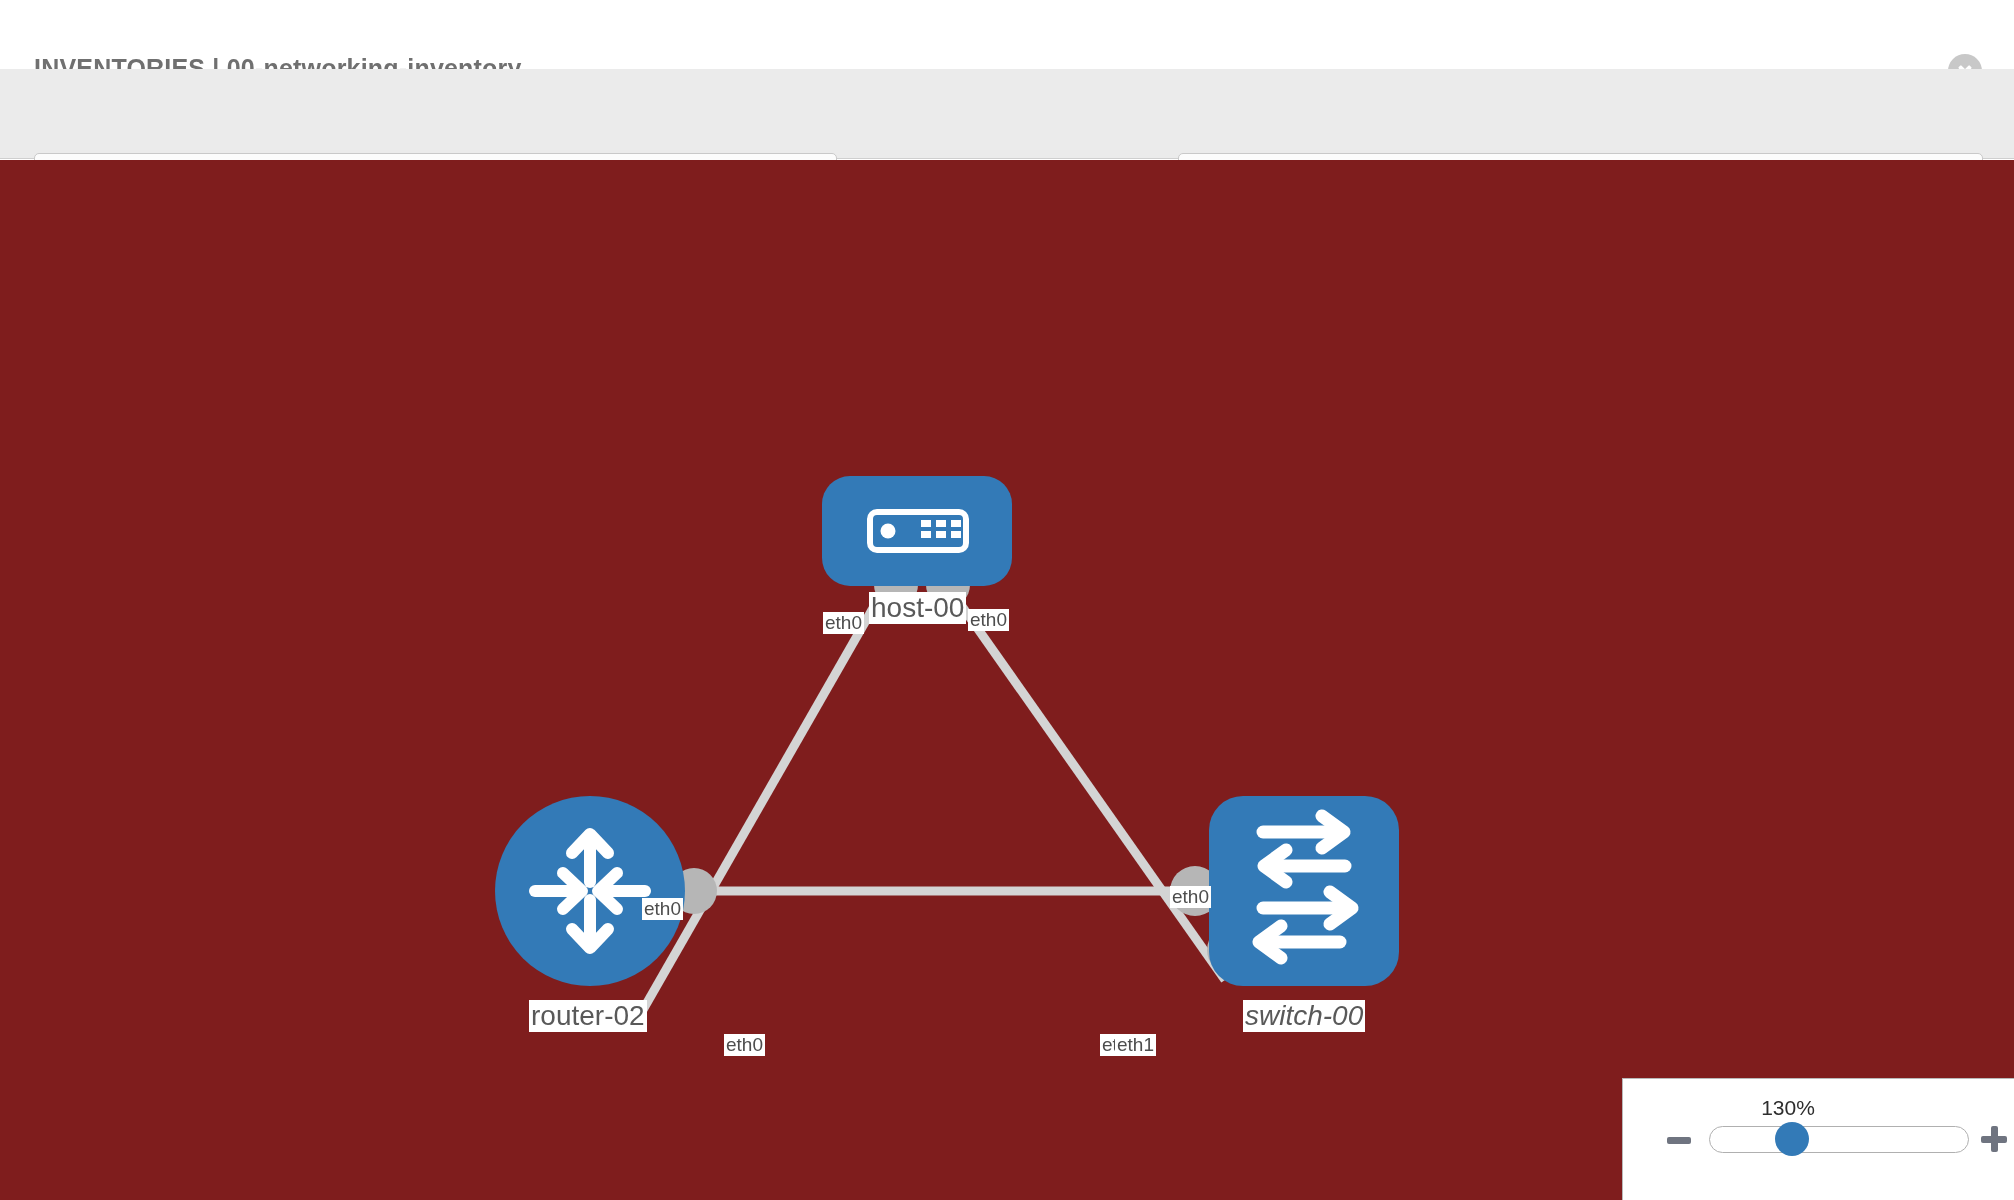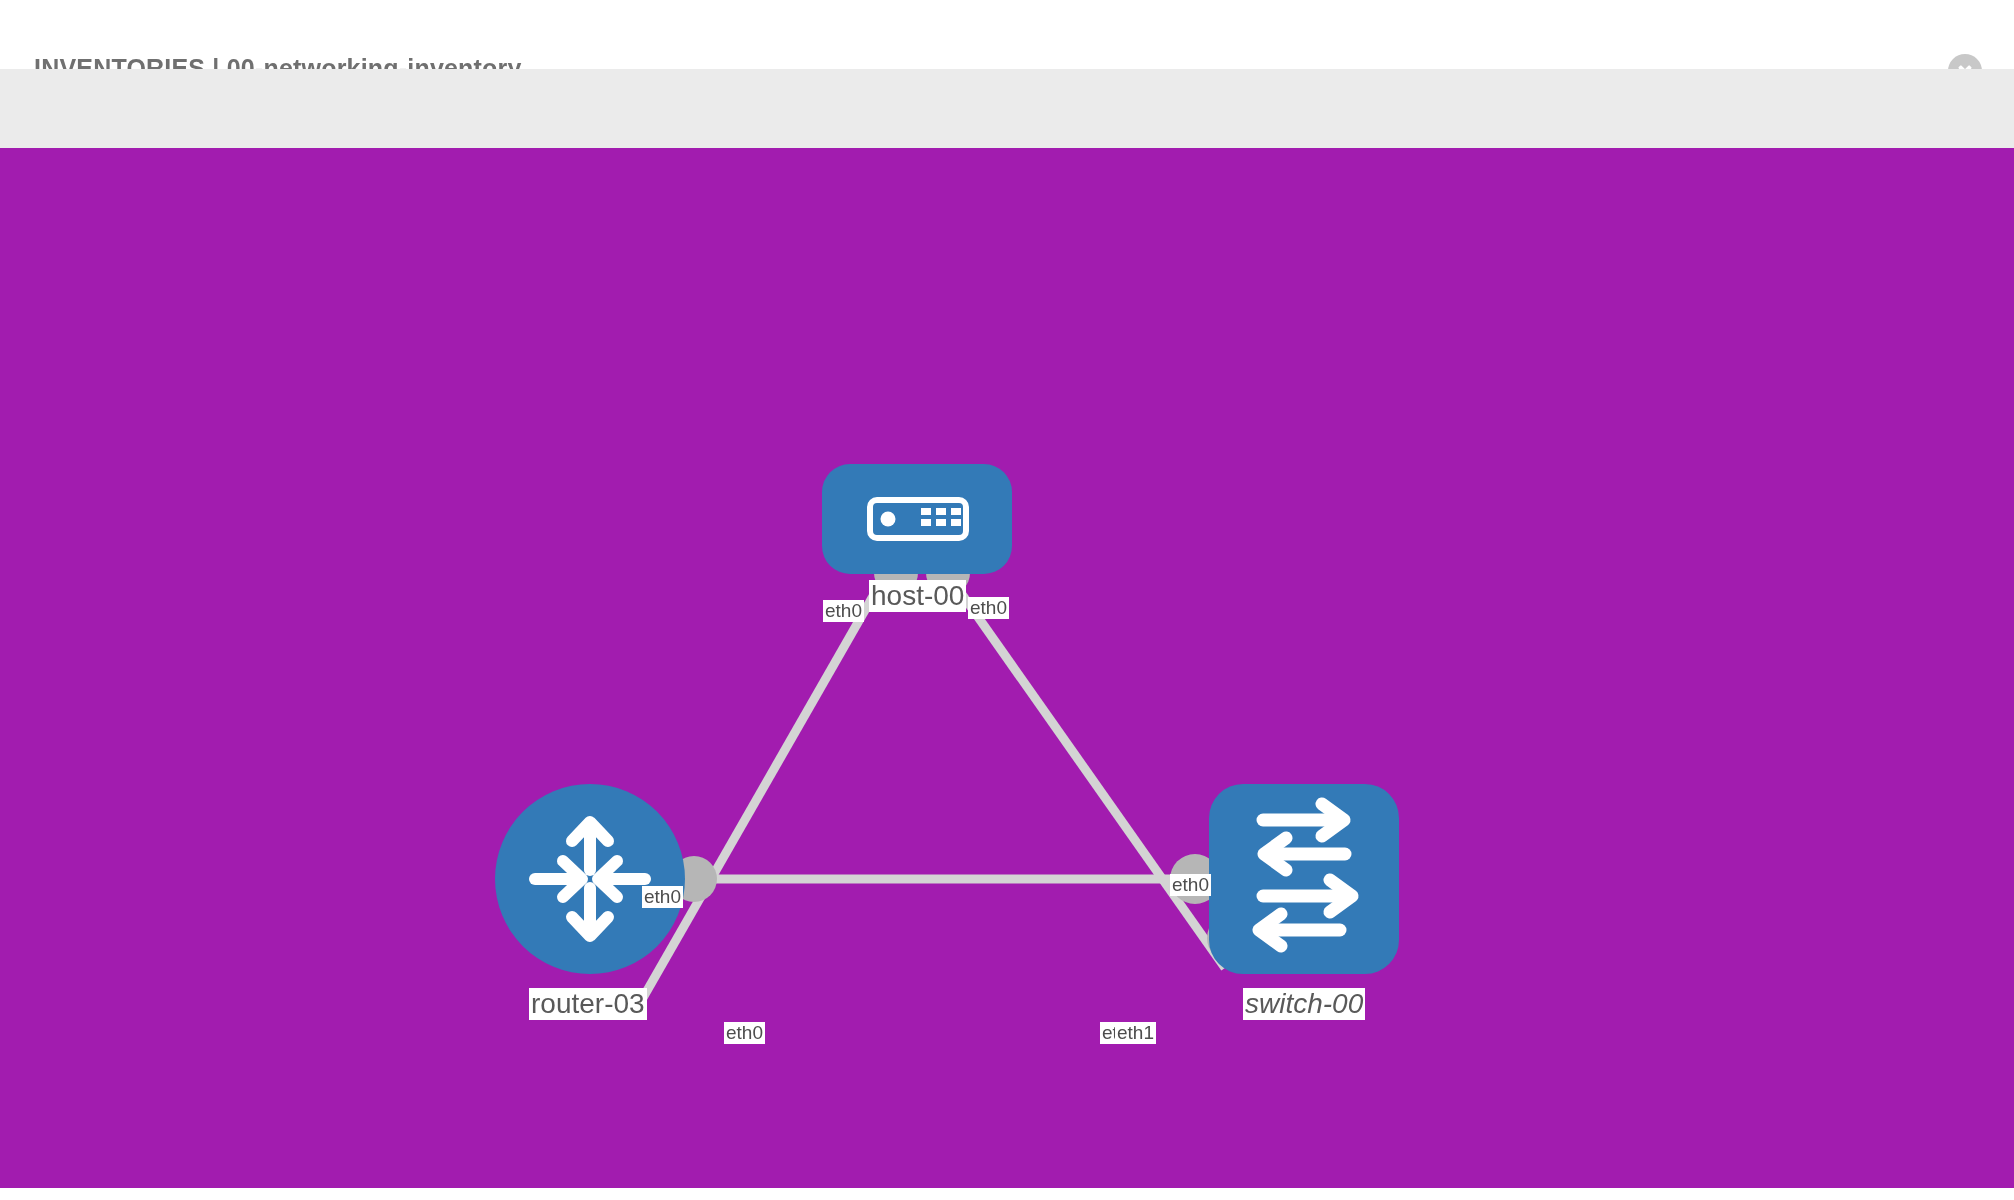--- a/index.html
+++ b/index.html
@@ -108,23 +108,23 @@
     left: 17px; top: 13px;
     font-size: 22px;
     color: #9a9a9a;
     letter-spacing: 0.4px;
   }
   .search-caret { right: 22px; top: 22px; }
 
   
   .canvas {
     position: absolute;
-    left: 0; top: 148px;
+    left: 0; top: 160px;
     width: 2014px; height: 1040px;
-    background: #a21caf;
+    background: #7f1d1d;
     overflow: hidden;
   }
   .canvas > svg { position: absolute; left: 0; top: 0; }
 
   
   .node-label {
     position: absolute;
     font-size: 28px;
     color: #595959;
     background: #ffffff;
@@ -320,18 +320,25 @@
 
     <span class="edge-label" style="left:823px; top:452px;">eth0</span>
     <span class="edge-label" style="left:968px; top:449px;">eth0</span>
     <span class="edge-label" style="left:642px; top:738px;">eth0</span>
     <span class="edge-label" style="left:1170px; top:726px;">eth0</span>
     <span class="edge-label" style="left:724px; top:874px;">eth0</span>
     <span class="edge-label" style="left:1100px; top:874px;">eth</span>
     <span class="edge-label" style="left:1115px; top:874px;">eth1</span>
 
     <span class="node-label" style="left:869px; top:432px;">host-00</span>
-    <span class="node-label" style="left:529px; top:840px;">router-03</span>
+    <span class="node-label" style="left:529px; top:840px;">router-02</span>
     <span class="node-label" style="left:1243px; top:840px;font-style:italic;">switch-00</span>
   </div>
 
+  <div class="zoom-panel">
+    <div class="zoom-value">130%</div>
+    <div class="zoom-minus"></div>
+    <div class="zoom-track"></div>
+    <div class="zoom-thumb"></div>
+    <div class="zoom-plus"></div>
+  </div>
 
 </div>
 
 </body></html>

